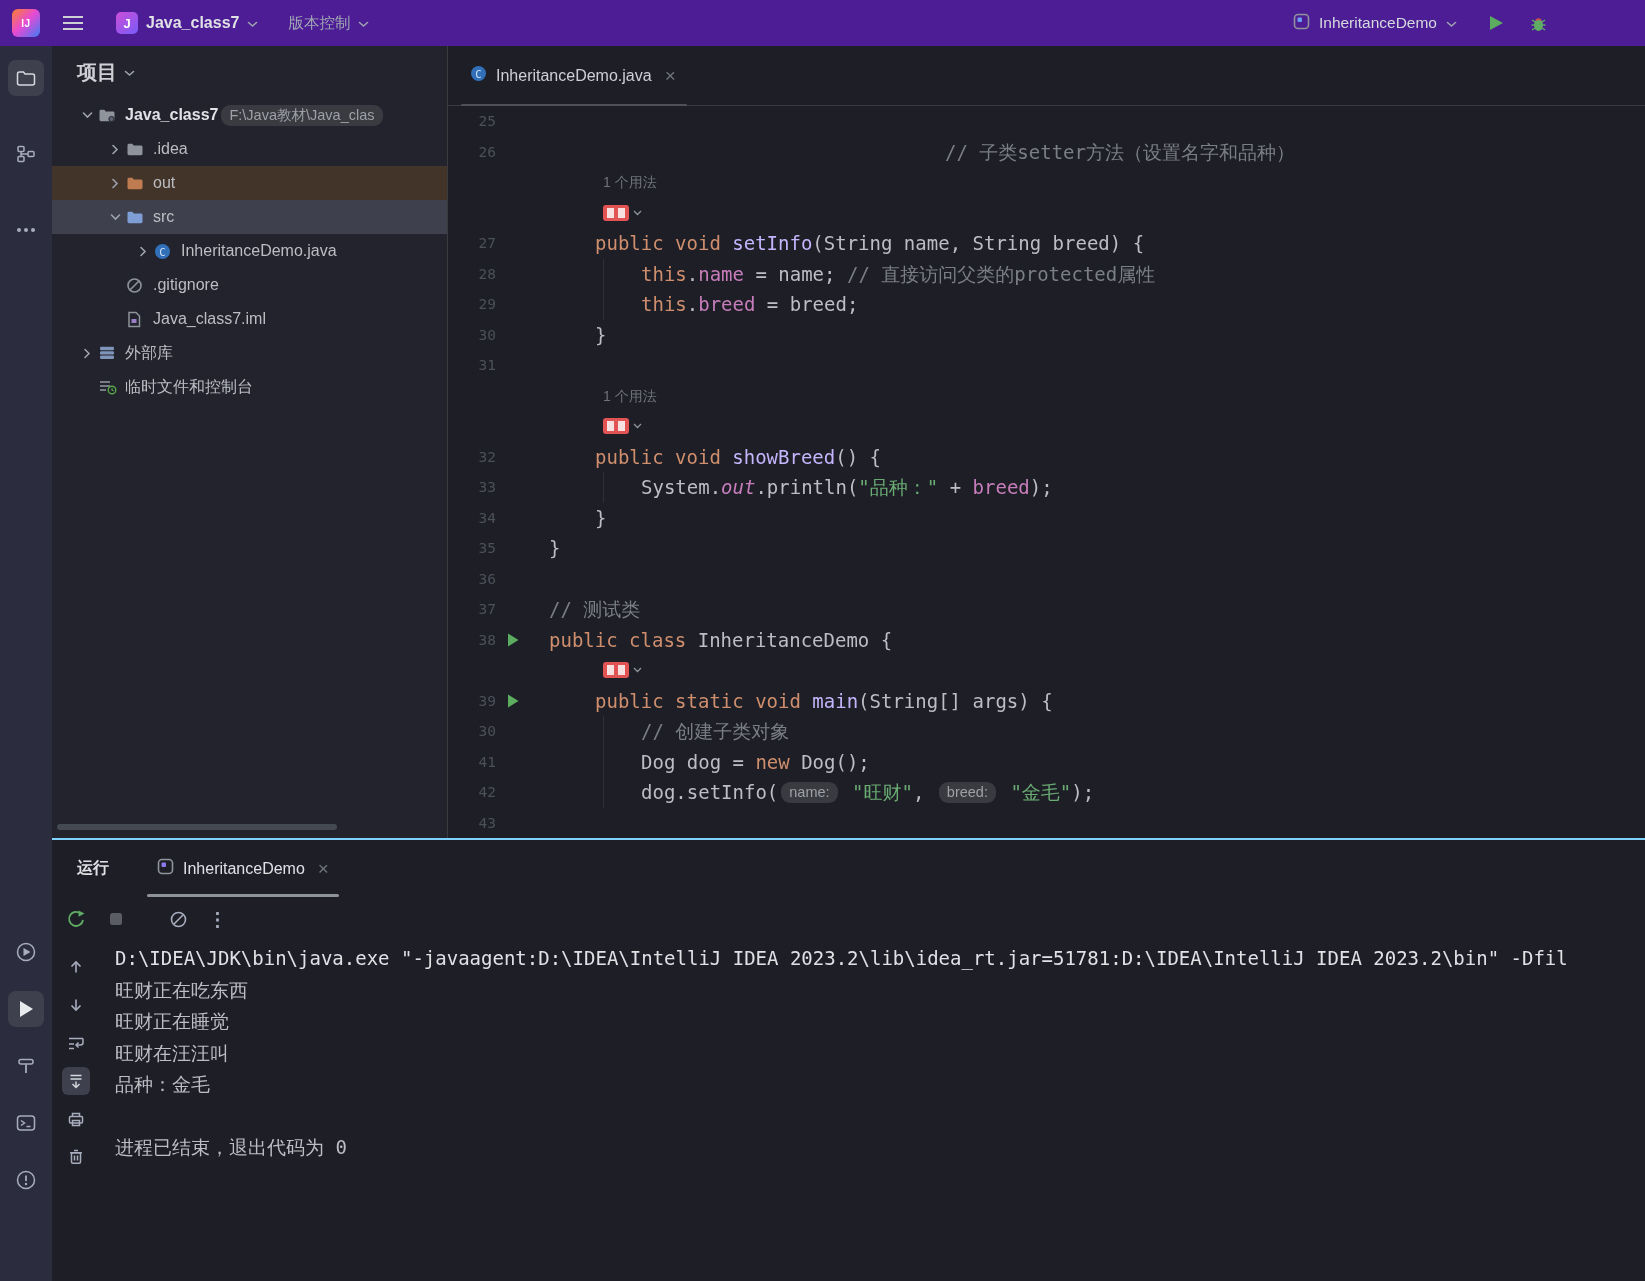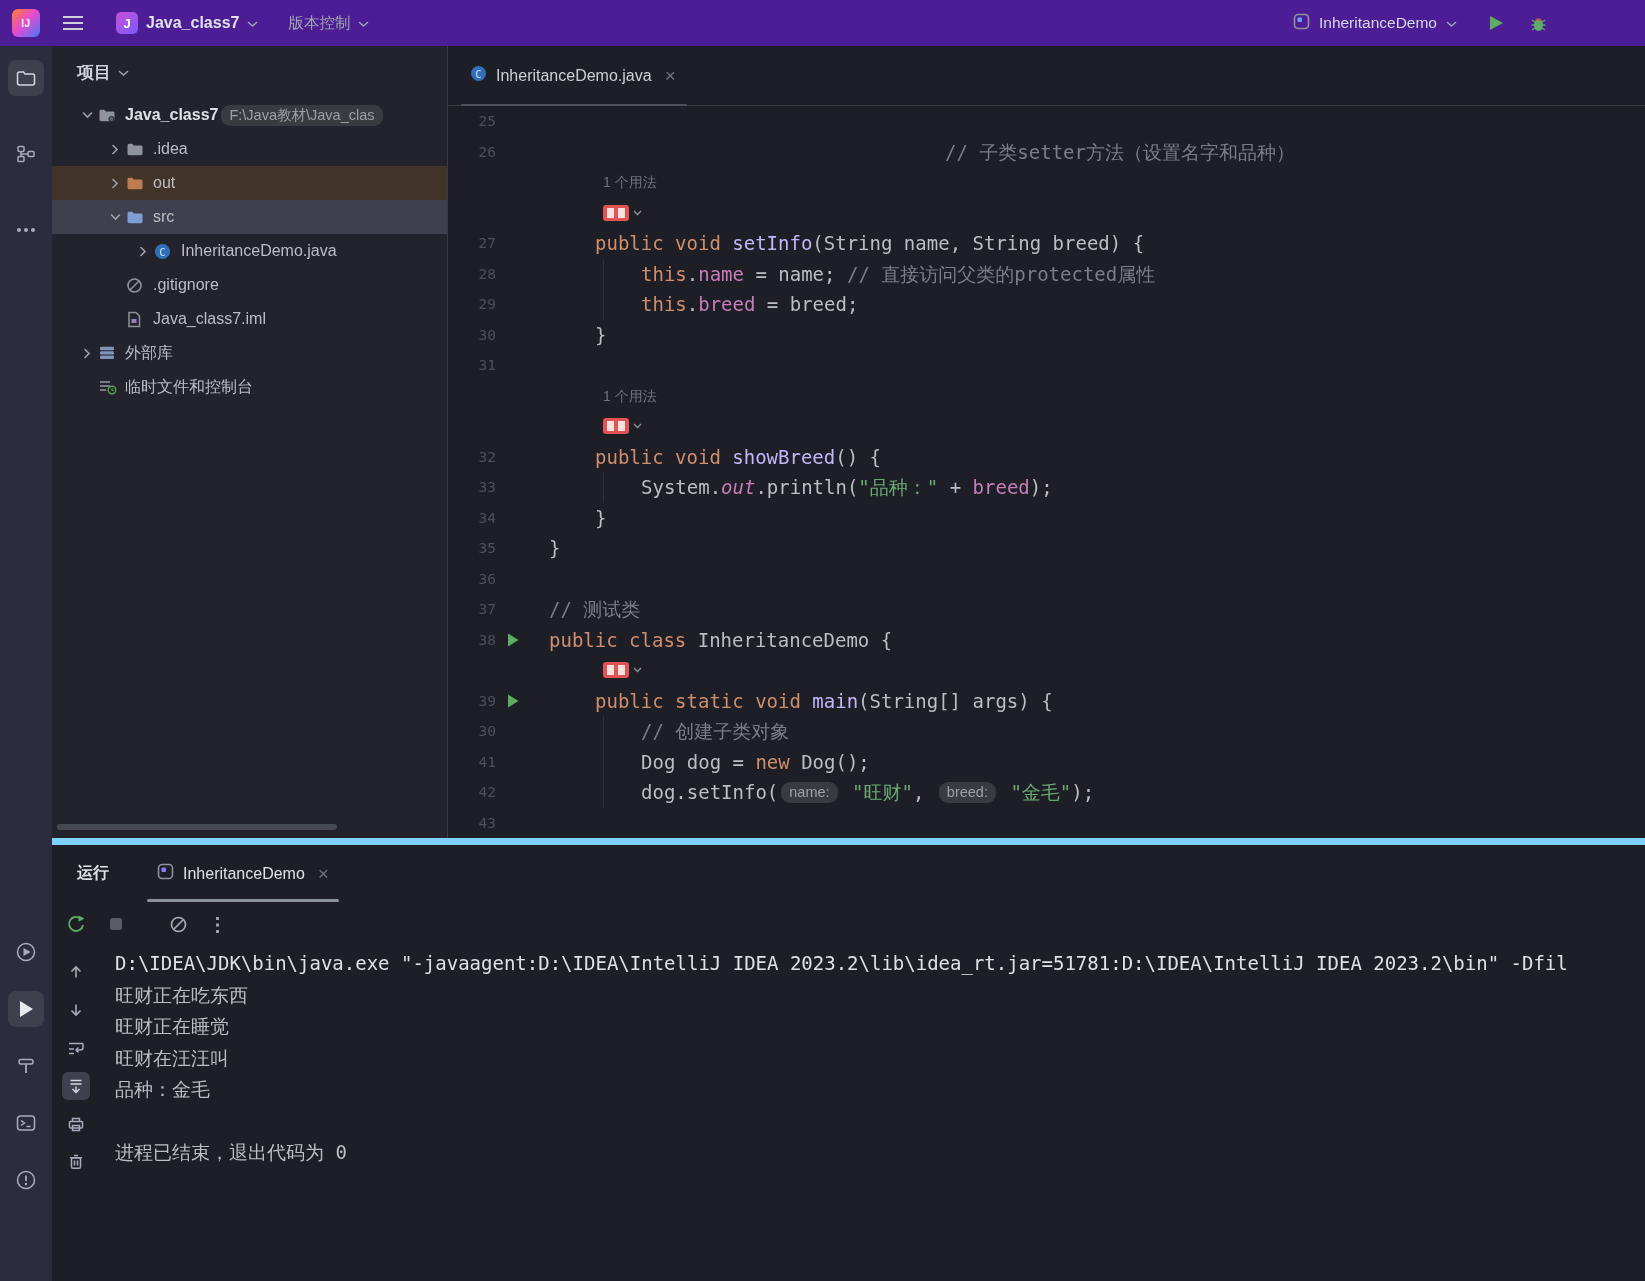--- a/index.html
+++ b/index.html
@@ -36,21 +36,21 @@
   .sbox{width:36px;height:36px;border-radius:8px;display:flex;align-items:center;justify-content:center;flex:none;margin-bottom:21px}
   .sbox.gap1{margin-bottom:40px}
   .sbox.active{background:#3E414D}
   .strip .spacer{flex:1}
   .strip .bottom{margin-bottom:62px;display:flex;flex-direction:column;align-items:center}
 
   
   .project{position:absolute;top:46px;left:52px;width:396px;height:792px;background:#22232C;
            border-right:1px solid #393B40;overflow:hidden}
   .p-header{height:52px;display:flex;align-items:center;padding-left:25px;gap:7px}
-  .p-title{font-size:17px;font-weight:600;color:#CED0D6}
+  .p-title{font-size:20px;font-weight:600;color:#CED0D6}
   .trow{height:34px;display:flex;align-items:center;white-space:nowrap;overflow:hidden;cursor:default}
   .row-selected{background:#3E414D}
   .row-hover{background:#433429}
   .t-arrow{width:22px;flex:none;display:flex;align-items:center;justify-content:center}
   .t-ico{width:20px;flex:none;display:flex;align-items:center;margin-right:7px}
   .t-label{font-size:16px;color:#BCBEC4}
   .t-bold{color:#DFE1E5;font-weight:600}
   .t-hint{color:#6F737A;margin-left:8px;font-size:15.5px}
   .hscroll{position:absolute;bottom:8px;left:5px;width:280px;height:6px;border-radius:3px;background:#4B5059;opacity:.85}
 
@@ -73,21 +73,21 @@
           background-image:linear-gradient(#F6E0E0,#F6E0E0),linear-gradient(#F6E0E0,#F6E0E0);
           background-repeat:no-repeat;background-size:7px 10px,7px 10px;background-position:4px 3px,15px 3px}
   .bchev{margin-left:4px;display:inline-flex;align-items:center}
   .iguide{position:absolute;top:0;bottom:0;width:1px;background:#2E3039}
   .t-kw{color:#CF8E6D}.t-pl{color:#BCBEC4}.t-me{color:#c4b5fd}.t-fi{color:#C77DBB}
   .t-fo{color:#C77DBB;font-style:italic}.t-st{color:#6AAB73}.t-co{color:#7A7E85}
   .t-hint{background:#393B40;color:#9DA0A6;border-radius:9px;font-size:14.5px;padding:2px 8px;
           font-family:"Liberation Sans",sans-serif;margin:0 3px;display:inline-block;line-height:17px;vertical-align:2px}
 
   
-  .runpanel{position:absolute;top:838px;left:52px;width:1593px;height:443px;background:#1E1F26;border-top:7px solid #7dd3fc}
+  .runpanel{position:absolute;top:838px;left:52px;width:1593px;height:443px;background:#1E1F26;border-top:2px solid #7dd3fc}
   .rp-header{height:57px;display:flex;align-items:center;padding-left:25px}
   .rp-title{font-size:16px;font-weight:600;color:#DFE1E5;margin-right:36px}
   .rtab{height:57px;display:flex;align-items:center;gap:9px;padding:0 12px;position:relative}
   .rtab::after{content:"";position:absolute;bottom:0;left:2px;right:2px;height:3px;background:#8E939B;border-radius:2px}
   .rtab-label{font-size:16px;color:#DFE1E5}
   .rp-toolbar{height:44px;display:flex;align-items:center;padding-left:12px;gap:16px}
   .tbico{width:24px;height:24px;display:flex;align-items:center;justify-content:center;border-radius:5px}
   .dots{color:#A8ADBD;font-size:19px;font-weight:bold;letter-spacing:1px}
   .rp-body{display:flex;height:341px}
   .rp-tools{width:48px;flex:none;display:flex;flex-direction:column;align-items:center;padding-top:12px;gap:10px}

